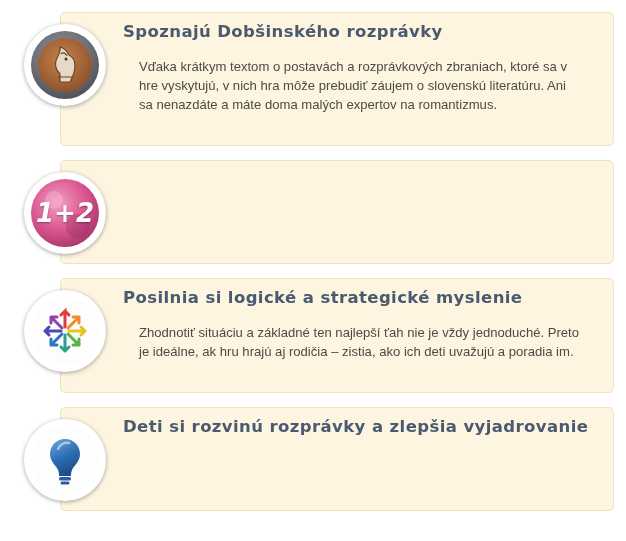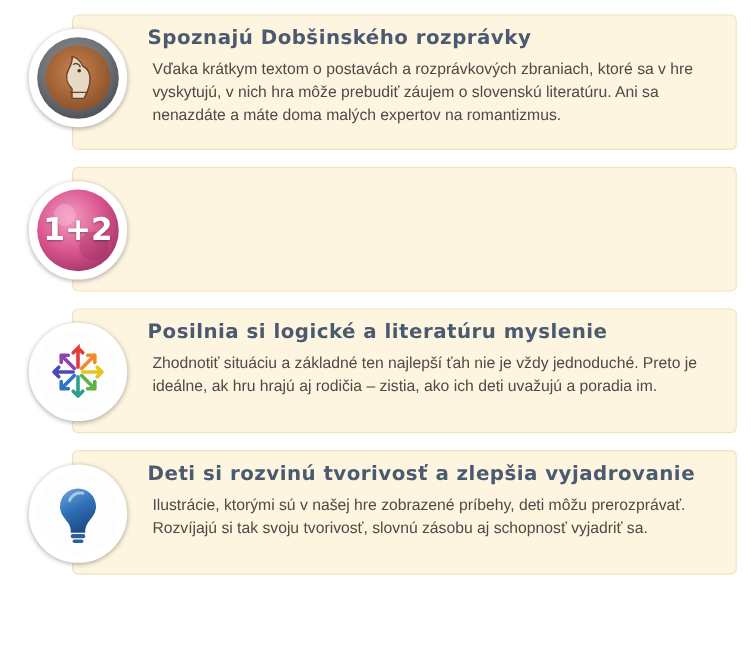--- a/index.html
+++ b/index.html
@@ -44,21 +44,21 @@
     letter-spacing: 0.4px;
     color: #4a5a70;
     margin: 0 0 7px 0;
     line-height: 1.15;
   }
   .card .body {
     font-family: "Liberation Sans", sans-serif;
     font-size: 13.1px;
     color: #4e4a45;
     line-height: 1.45;
-    margin: 4px;
+    margin: 16px;
   }
   .badge {
     position: absolute;
     left: 12px;
     top: 12px;
     width: 76px;
     height: 76px;
     border-radius: 50%;
     border: 3px solid #ffffff;
     box-shadow: 0 1px 4px rgba(0,0,0,0.35);
@@ -70,20 +70,21 @@
   }
   .badge svg { display: block; }
   .badge-label {
     position: absolute;
     font-family: "DejaVu Sans", sans-serif;
     font-weight: bold;
     font-size: 26px;
     color: #ffffff;
     text-shadow: 0 1px 2px rgba(0,0,0,0.35);
     letter-spacing: 0px;
+    font-style: italic;
   }
   .row-wrap { position: relative; }
 </style>
 </head>
 <body>
 
 <div class="page">
 
   <div style="height:12px"></div>
 
@@ -163,21 +164,21 @@
                 <path d="M-4,0 L-20,0 M-20,0 L-16,-4 M-20,0 L-16,4" stroke="#4a4ab5" stroke-width="3" fill="none" stroke-linecap="round"></path>
               </g>
             <g>
                 <path d="M-3,-3 L-14,-14 M-14,-14 L-14,-8 M-14,-14 L-8,-14" stroke="#8e44ad" stroke-width="3" fill="none" stroke-linecap="round"></path>
               </g>
           </g>
         </g>
       </svg>
     </div>
     <div class="card">
-      <p class="title">Posilnia si logické a literatúru myslenie</p>
+      <p class="title">Posilnia si logické a strategické myslenie</p>
       <p class="body">Zhodnotiť situáciu a základné ten najlepší ťah nie je vždy jednoduché. Preto je ideálne, ak hru hrajú aj rodičia – zistia, ako ich deti uvažujú a poradia im.</p>
     </div>
   </div>
 
   <div class="feature row-wrap">
     <div class="badge">
       <svg width="70" height="70" viewBox="0 0 70 70">
         <defs>
           <linearGradient id="g4" x1="0" y1="0" x2="0.4" y2="1">
             <stop offset="0%" stop-color="#6fa8dc"></stop>
@@ -186,18 +187,17 @@
           </linearGradient>
         </defs>
         <circle cx="35" cy="35" r="34" fill="#fdfdfd"></circle>
         <path d="M35 14 C26 14 20 21 20 29 C20 35 24 39 27 43 C29 46 29 49 29 51 L41 51 C41 49 41 46 43 43 C46 39 50 35 50 29 C50 21 44 14 35 14 Z" fill="url(#g4)"></path>
         <rect x="29" y="52" width="12" height="3.5" rx="1.5" fill="#2b5f9e"></rect>
         <rect x="30.5" y="56.5" width="9" height="3" rx="1.5" fill="#2b5f9e"></rect>
         <path d="M28 24 C30 19 35 17 39 18" stroke="#bcd9f2" stroke-width="2.4" fill="none" stroke-linecap="round" opacity="0.8"></path>
       </svg>
     </div>
     <div class="card">
-      <p class="title">Deti si rozvinú tvorivosť a zlepšia vyjadrovanie</p>
-      <p class="body">Ilustrácie, ktorými sú v našej hre zobrazené príbehy, deti môžu prerozprávať. Rozvíjajú si tak svoju tvorivosť, slovnú zásobu aj schopnosť vyjadriť sa.</p>
+      <p class="title">Deti si rozvinú rozprávky a zlepšia vyjadrovanie</p>
     </div>
   </div>
 
 </div>
 
 </body></html>

